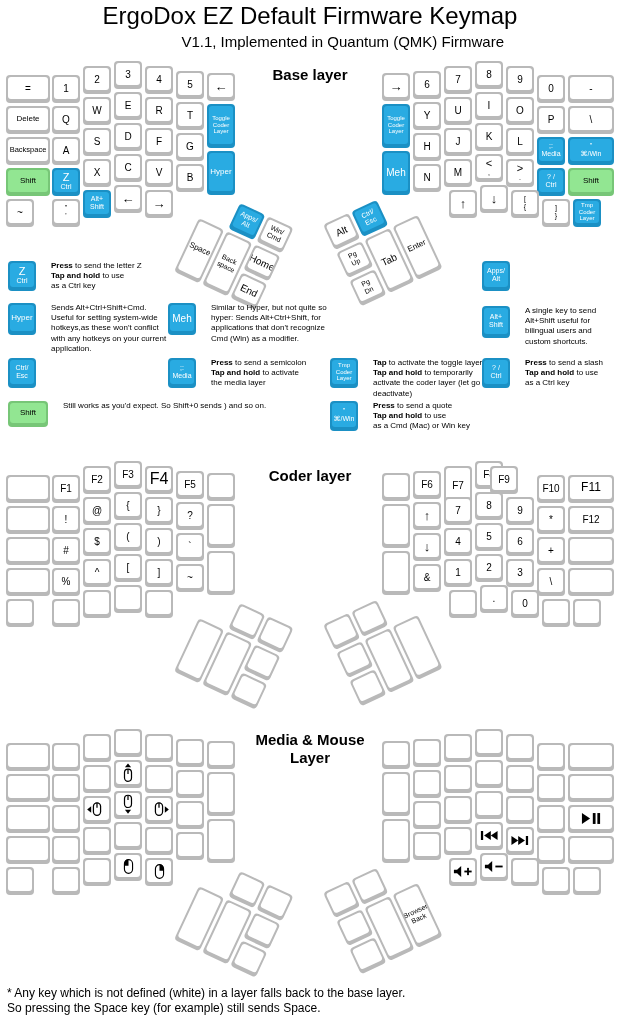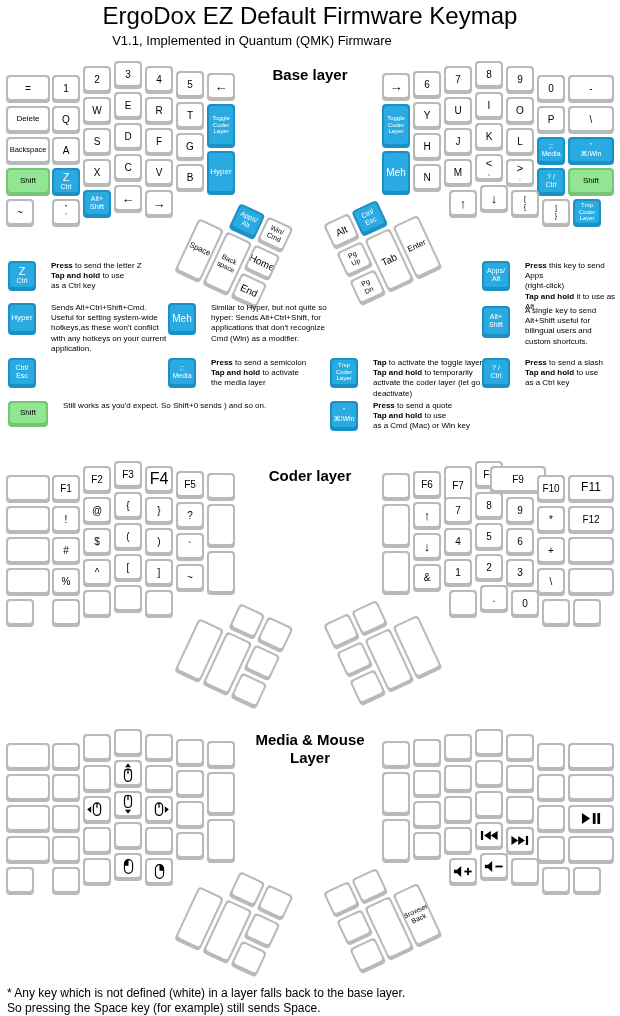--- a/index.html
+++ b/index.html
@@ -1,18 +1,18 @@
 <!DOCTYPE html>
 <html><head>
 <meta charset="utf-8">
 <style>
   html,body{margin:0;padding:0;background:#fff;font-family:"Liberation Sans",sans-serif;color:#000}
   #page{position:relative;width:620px;height:1016px;overflow:hidden;background:#fff}
   .page-title{position:absolute;top:2px;left:0;width:620px;text-align:center;font-size:24px;font-weight:500}
-  .subtitle{position:absolute;top:33px;left:0;width:504px;text-align:center;font-size:13px}
+  .subtitle{position:absolute;top:33px;left:0;width:504px;text-align:right;font-size:15px}
   .section-title{position:absolute;left:0;width:620px;text-align:center;font-size:15px;font-weight:bold;white-space:pre-line;line-height:1.2}
   #board{position:absolute;left:0;top:0;width:620px;height:1016px}
   .layer{position:absolute;left:0;top:0}
   .key{position:absolute;background:#b9b9b9;border-radius:4px}
   .key .face{position:absolute;left:2px;right:2px;top:2px;bottom:4px;background:#fff;border-radius:3px;
     display:flex;flex-direction:column;align-items:center;justify-content:center;text-align:center;overflow:hidden}
   .key.cyan{background:#1b90c4}
   .key.cyan .face{background:#29abe2;color:#fff}
   .key.green{background:#77c677}
   .key.green .face{background:#92e692}
@@ -627,21 +627,21 @@
         <div class="key" style="left: 444px; top: 466px; width: 28px; height: 40px;">
           <div class="face">
             <div class="kl" style="font-size: 10px;">F7</div>
           </div>
         </div>
         <div class="key" style="left: 475px; top: 461px; width: 28px; height: 28px;">
           <div class="face">
             <div class="kl" style="font-size: 10px;">F8</div>
           </div>
         </div>
-        <div class="key" style="left: 490px; top: 466px; width: 28px; height: 28px; padding-left: 28px;">
+        <div class="key" style="left: 490px; top: 466px; width: 28px; height: 28px;">
           <div class="face">
             <div class="kl" style="font-size: 10px;">F9</div>
           </div>
         </div>
         <div class="key" style="left: 537px; top: 475px; width: 28px; height: 28px;">
           <div class="face">
             <div class="kl" style="font-size: 10px;">F10</div>
           </div>
         </div>
         <div class="key" style="left: 568px; top: 475px; width: 46px; height: 28px;">
@@ -1125,25 +1125,20 @@
       </span>
     </div>
   <div class="legend-item" style="left:482px;top:261px;width:136px">
       <span class="lg-key">
         <div class="key cyan" style="left: 0px; top: 0px; width: 28px; height: 30px;">
           <div class="face">
             <div class="kl" style="font-size: 7px;">Apps/</div>
             <div class="kl" style="font-size: 7px;">Alt</div>
           </div>
         </div>
-      </span>
-      <span class="lg-text">
-        <div><span style="font-weight: bold;">Press</span><span> this key to send Apps</span></div>
-        <div><span>(right-click)</span></div>
-        <div><span style="font-weight: bold;">Tap and hold</span><span> it to use as Alt</span></div>
       </span>
     </div>
   <div class="legend-item" style="left:8px;top:303px;width:162px">
       <span class="lg-key">
         <div class="key cyan" style="left: 0px; top: 0px; width: 28px; height: 32px;">
           <div class="face">
             <div class="kl" style="font-size: 8px;">Hyper</div>
           </div>
         </div>
       </span>

